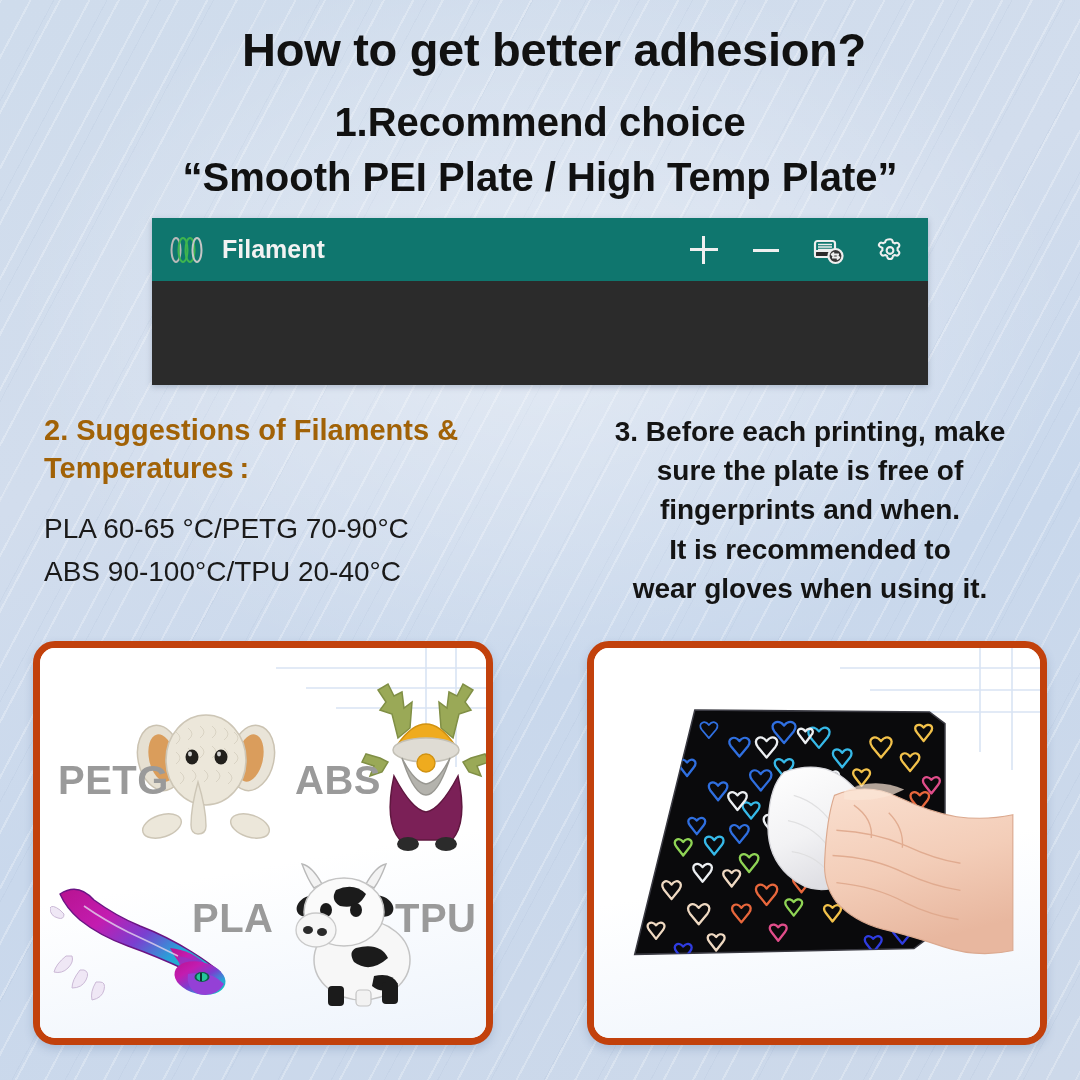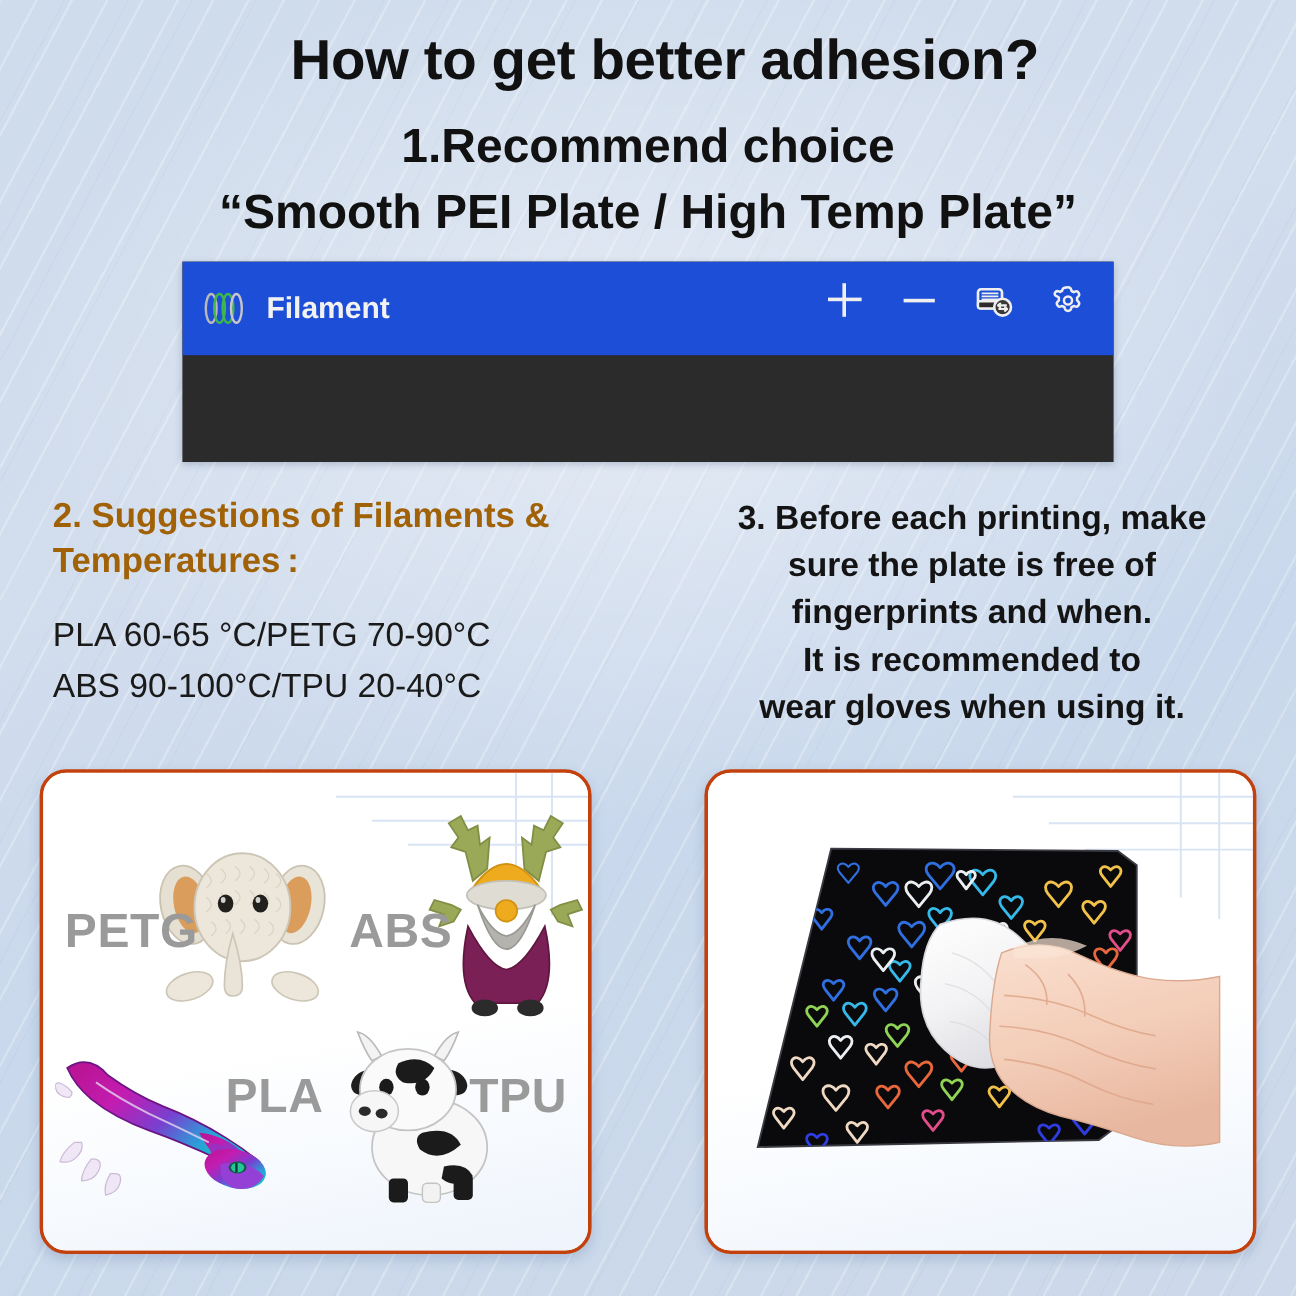--- a/index.html
+++ b/index.html
@@ -74,21 +74,21 @@
   }
   .chev::before{
     content:""; position:absolute; left:3px; top:4px;
     width:13px; height:13px;
     border-right:3px solid #e6e6e6; border-bottom:3px solid #e6e6e6;
     transform: rotate(45deg);
   }
   .plate-value { color:#f2f2f2; font-size:26px; white-space:nowrap; }
 
   .filament-row {
-    position:relative; height:78px; background:#1d4ed8;
+    position:relative; height:63px; background:#0f766e;
     display:flex; align-items:center;
   }
   .spool-icon { margin-left:17px; width:36px; height:30px; flex:0 0 auto; }
   .filament-label { color:#f2f2f2; font-size:25px; font-weight:bold; margin-left:17px; }
   .fil-actions {
     position:absolute; right:22px; top:0; height:63px;
     display:flex; align-items:center; gap:30px;
   }
   .icon-btn { width:32px; height:32px; display:flex; align-items:center; justify-content:center; }
   .plus, .minus { position:relative; width:28px; height:28px; }
@@ -101,21 +101,21 @@
   .col-right { position:absolute; left:570px; top:412px; width:480px; text-align:center; }
 
   .head-bold { font-size:29px; font-weight:bold; color:#a16207; line-height:1.31; }
   .temps { margin-top:22px; font-size:28px; color:#1a1a1a; line-height:1.38; }
   .head-bold-c { font-size:28px; font-weight:bold; color:#141414; line-height:1.40; }
 
   
   .card {
     position:absolute; top:641px; width:460px; height:404px;
     background:#fdfeff;
-    border:3px solid #c2410c;
+    border:7px solid #c2410c;
     border-radius:22px;
     overflow:hidden;
     box-shadow: 0 4px 10px rgba(60,90,140,0.22);
   }
   .card-left  { left:33px; }
   .card-right { left:587px; }
   .card-inner {
     position:absolute; inset:0;
     background: linear-gradient(170deg,#ffffff 0%, #ffffff 55%, #eef4fc 100%);
   }

